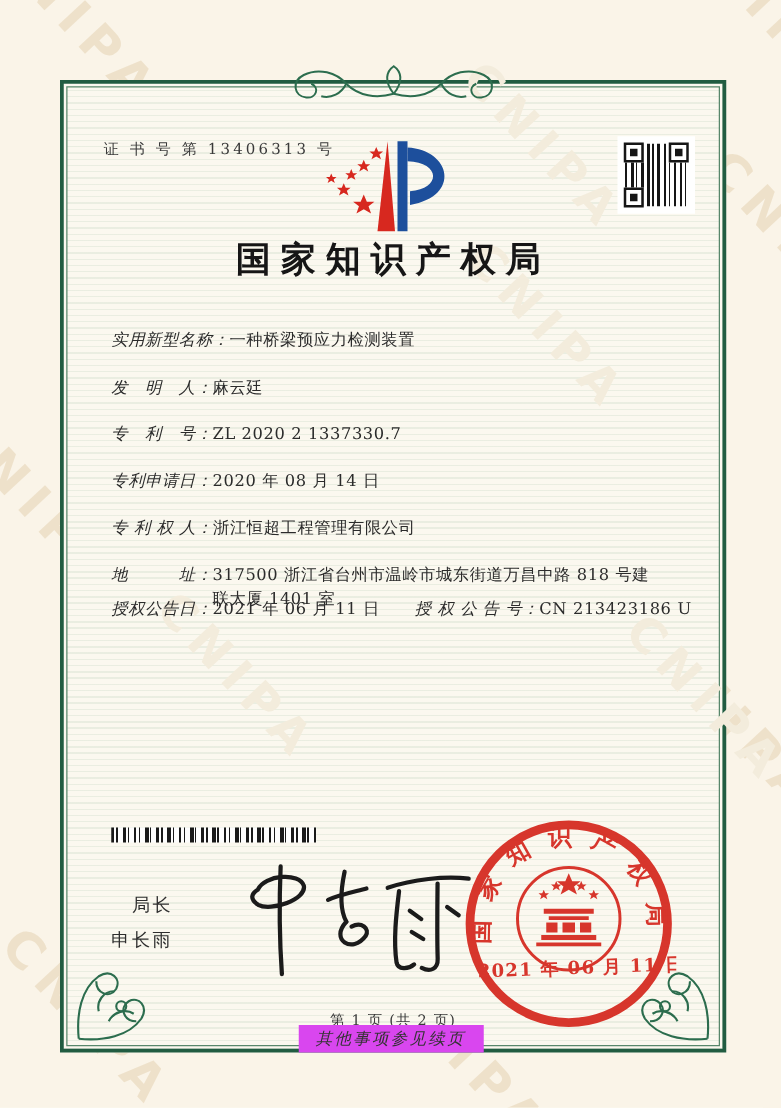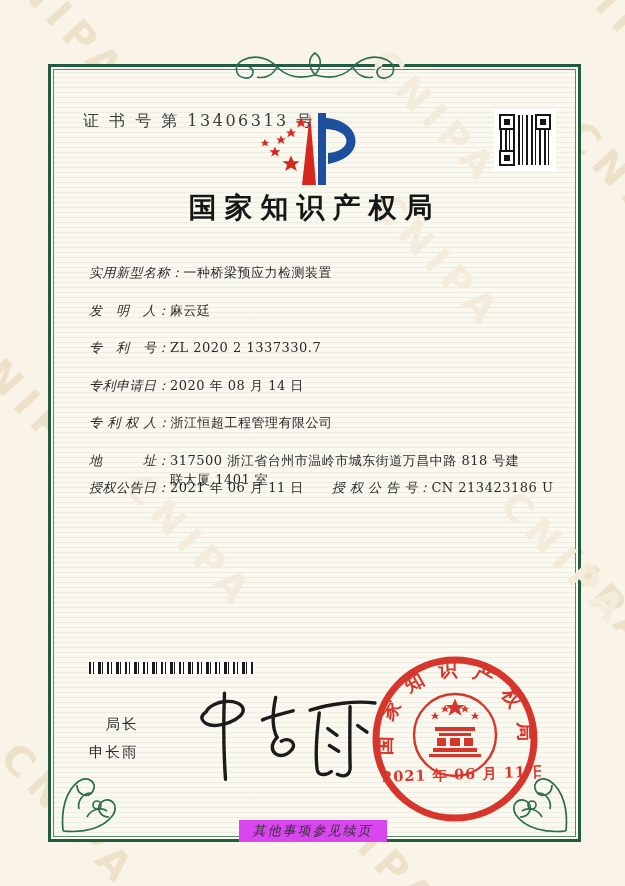--- a/index.html
+++ b/index.html
@@ -26,21 +26,21 @@
       repeating-linear-gradient(180deg,rgba(146,182,152,.16) 0 1px,rgba(255,255,255,0) 1px 5px),
       #fbf8ef;
     border:3px solid #215c41;
     box-shadow:inset 0 0 0 2px #fbf8ef, inset 0 0 0 3px #58876b;
   }
   .ornament-top{position:absolute;left:50%;top:-16px;transform:translateX(-50%);z-index:3;}
   .ornament-corner{position:absolute;z-index:3;}
   .oc-bl{left:6px;bottom:2px;}
   .oc-br{right:6px;bottom:2px;transform:scaleX(-1);}
   
-  .certno{position:absolute;left:32px;top:44px;font-size:16px;letter-spacing:2.5px;color:#3a3a3a;z-index:4;}
+  .certno{position:absolute;left:32px;top:44px;font-size:12px;letter-spacing:2.5px;color:#3a3a3a;z-index:4;}
   .logo{position:absolute;left:206px;top:44px;z-index:4;}
   .qr{position:absolute;left:443px;top:42px;width:62px;height:62px;background:#fff;z-index:4;}
   .qr-noise{position:absolute;inset:6px;
     background:
       repeating-linear-gradient(90deg,#161616 0 2px,transparent 2px 5px,#161616 5px 7px,transparent 7px 9px,#161616 9px 10px,transparent 10px 13px),
       repeating-linear-gradient(0deg,#fff 0 2px,transparent 2px 5px,#fff 5px 6px,transparent 6px 10px,#fff 10px 11px,transparent 11px 13px);}
   .finder{position:absolute;width:12px;height:12px;border:2px solid #161616;background:#fff;}
   .finder::after{content:"";position:absolute;left:3px;top:3px;width:6px;height:6px;background:#161616;}
   .f-tl{left:5px;top:5px;} .f-tr{right:5px;top:5px;} .f-bl{left:5px;bottom:5px;}
   .title{
@@ -213,15 +213,16 @@
       <rect x="70" y="80" width="32" height="3"></rect>
       <rect x="68" y="85" width="9" height="8"></rect>
         <rect x="81" y="85" width="10" height="8"></rect>
         <rect x="95" y="85" width="9" height="8"></rect>
       <rect x="64" y="95" width="44" height="4"></rect>
       <rect x="60" y="101" width="52" height="3"></rect>
     </g>
     <text x="96" y="126" text-anchor="middle" font-size="14.5" font-weight="bold" fill="#d5281e" letter-spacing="1" transform="rotate(-2 96 126)" font-family="'DejaVu Serif','Liberation Serif',serif">2021 年 06 月 11 日</text>
   </svg>
 
+  <div class="pageno">第 1 页 (共 2 页)</div>
 </div>
 
 <div class="footnote">其他事项参见续页</div>
 
 </body></html>

